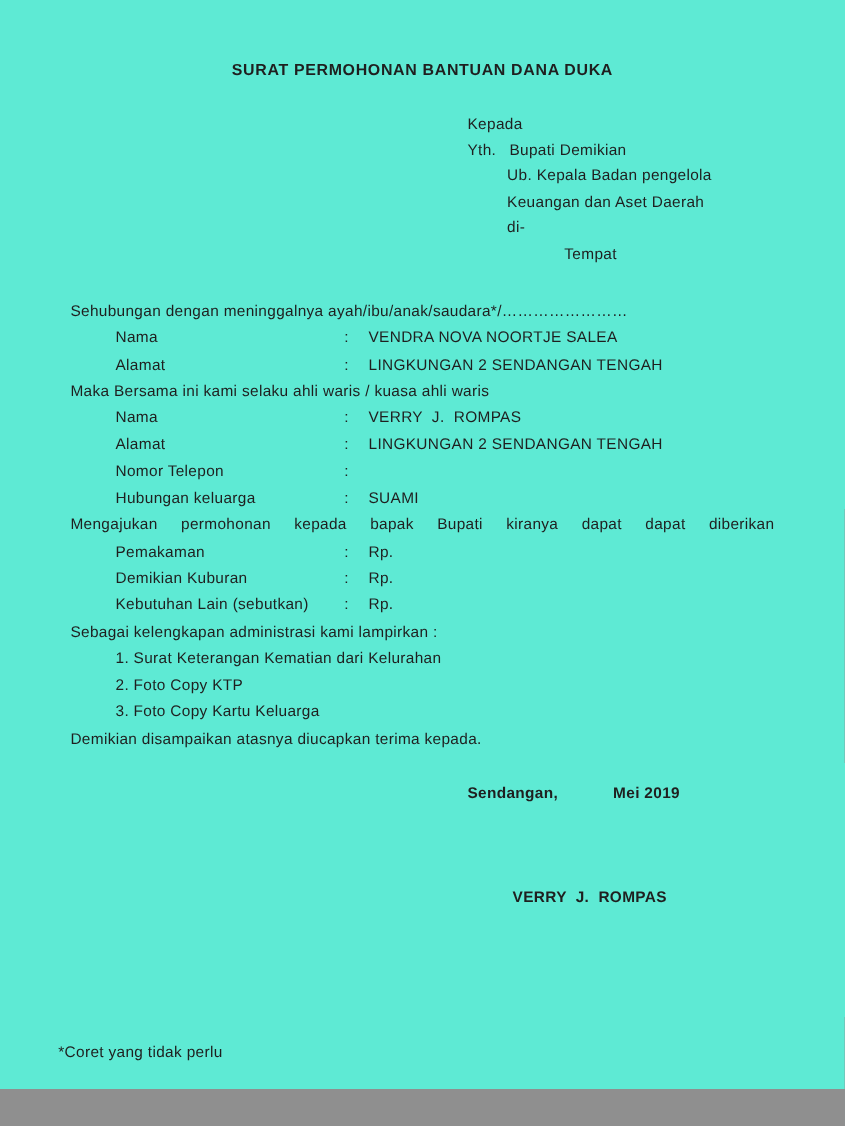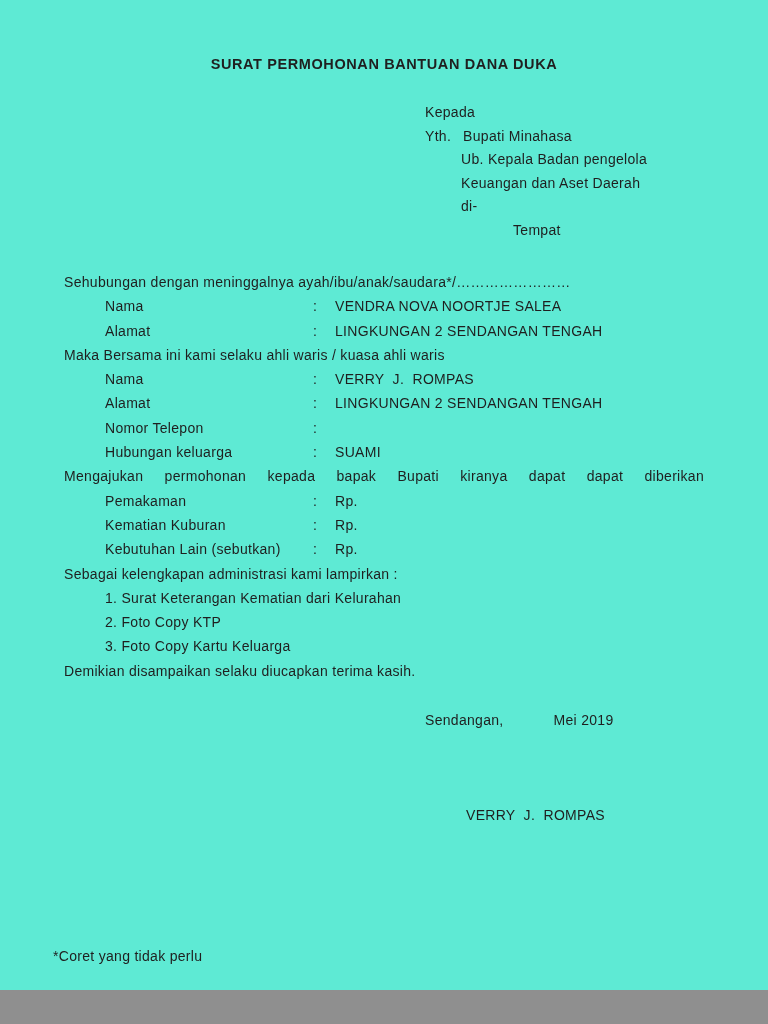--- a/index.html
+++ b/index.html
@@ -42,20 +42,21 @@
   .row .value { white-space: pre; }
   .justify-line {
     text-align: justify;
     text-align-last: justify;
   }
   .list-item { margin-left: 41px; }
   .signature {
     margin-top: 26px;
     margin-left: 425px;
     line-height: 23.5px;
+    font-weight: bold;
   }
   .sig-place-date { display: flex; gap: 50px; }
   .sig-role { margin-left: 74px; }
   .sig-name {
     margin-top: 71px;
     margin-left: 41px;
     white-space: pre;
   }
   .footnote {
     position: absolute;
@@ -72,21 +73,21 @@
 <body>
 
 <div class="page">
 
   <div class="doc-title">SURAT PERMOHONAN BANTUAN DANA DUKA</div>
 
   <div class="recipient">
     <div>Kepada</div>
     <div class="yth-line">
       <span>Yth.</span>
-      <span>Bupati Minahasa</span>
+      <span>Bupati Demikian</span>
     </div>
     <div class="indent">Ub. Kepala Badan pengelola</div>
     <div class="indent">Keuangan dan Aset Daerah</div>
     <div class="indent">di-</div>
     <div class="indent2">Tempat</div>
   </div>
 
   <div class="doc-body">
 
     <div>Sehubungan dengan meninggalnya ayah/ibu/anak/saudara*/……………………</div>
@@ -126,37 +127,37 @@
     </div>
 
     <div class="justify-line">Mengajukan permohonan kepada bapak Bupati kiranya dapat dapat diberikan</div>
 
     <div class="row">
       <span class="label">Pemakaman</span>
       <span class="colon">:</span>
       <span class="value">Rp.</span>
     </div>
     <div class="row">
-      <span class="label">Kematian Kuburan</span>
+      <span class="label">Demikian Kuburan</span>
       <span class="colon">:</span>
       <span class="value">Rp.</span>
     </div>
     <div class="row">
       <span class="label">Kebutuhan Lain (sebutkan)</span>
       <span class="colon">:</span>
       <span class="value">Rp.</span>
     </div>
 
     <div>Sebagai kelengkapan administrasi kami lampirkan :</div>
 
     <div class="list-item">1. Surat Keterangan Kematian dari Kelurahan</div>
     <div class="list-item">2. Foto Copy KTP</div>
     <div class="list-item">3. Foto Copy Kartu Keluarga</div>
 
-    <div>Demikian disampaikan selaku diucapkan terima kasih.</div>
+    <div>Demikian disampaikan atasnya diucapkan terima kepada.</div>
 
   </div>
 
   <div class="signature">
     <div class="sig-place-date">
       <span>Sendangan,</span>
       <span>Mei 2019</span>
     </div>
     <div class="sig-name">VERRY  J.  ROMPAS</div>
   </div>

